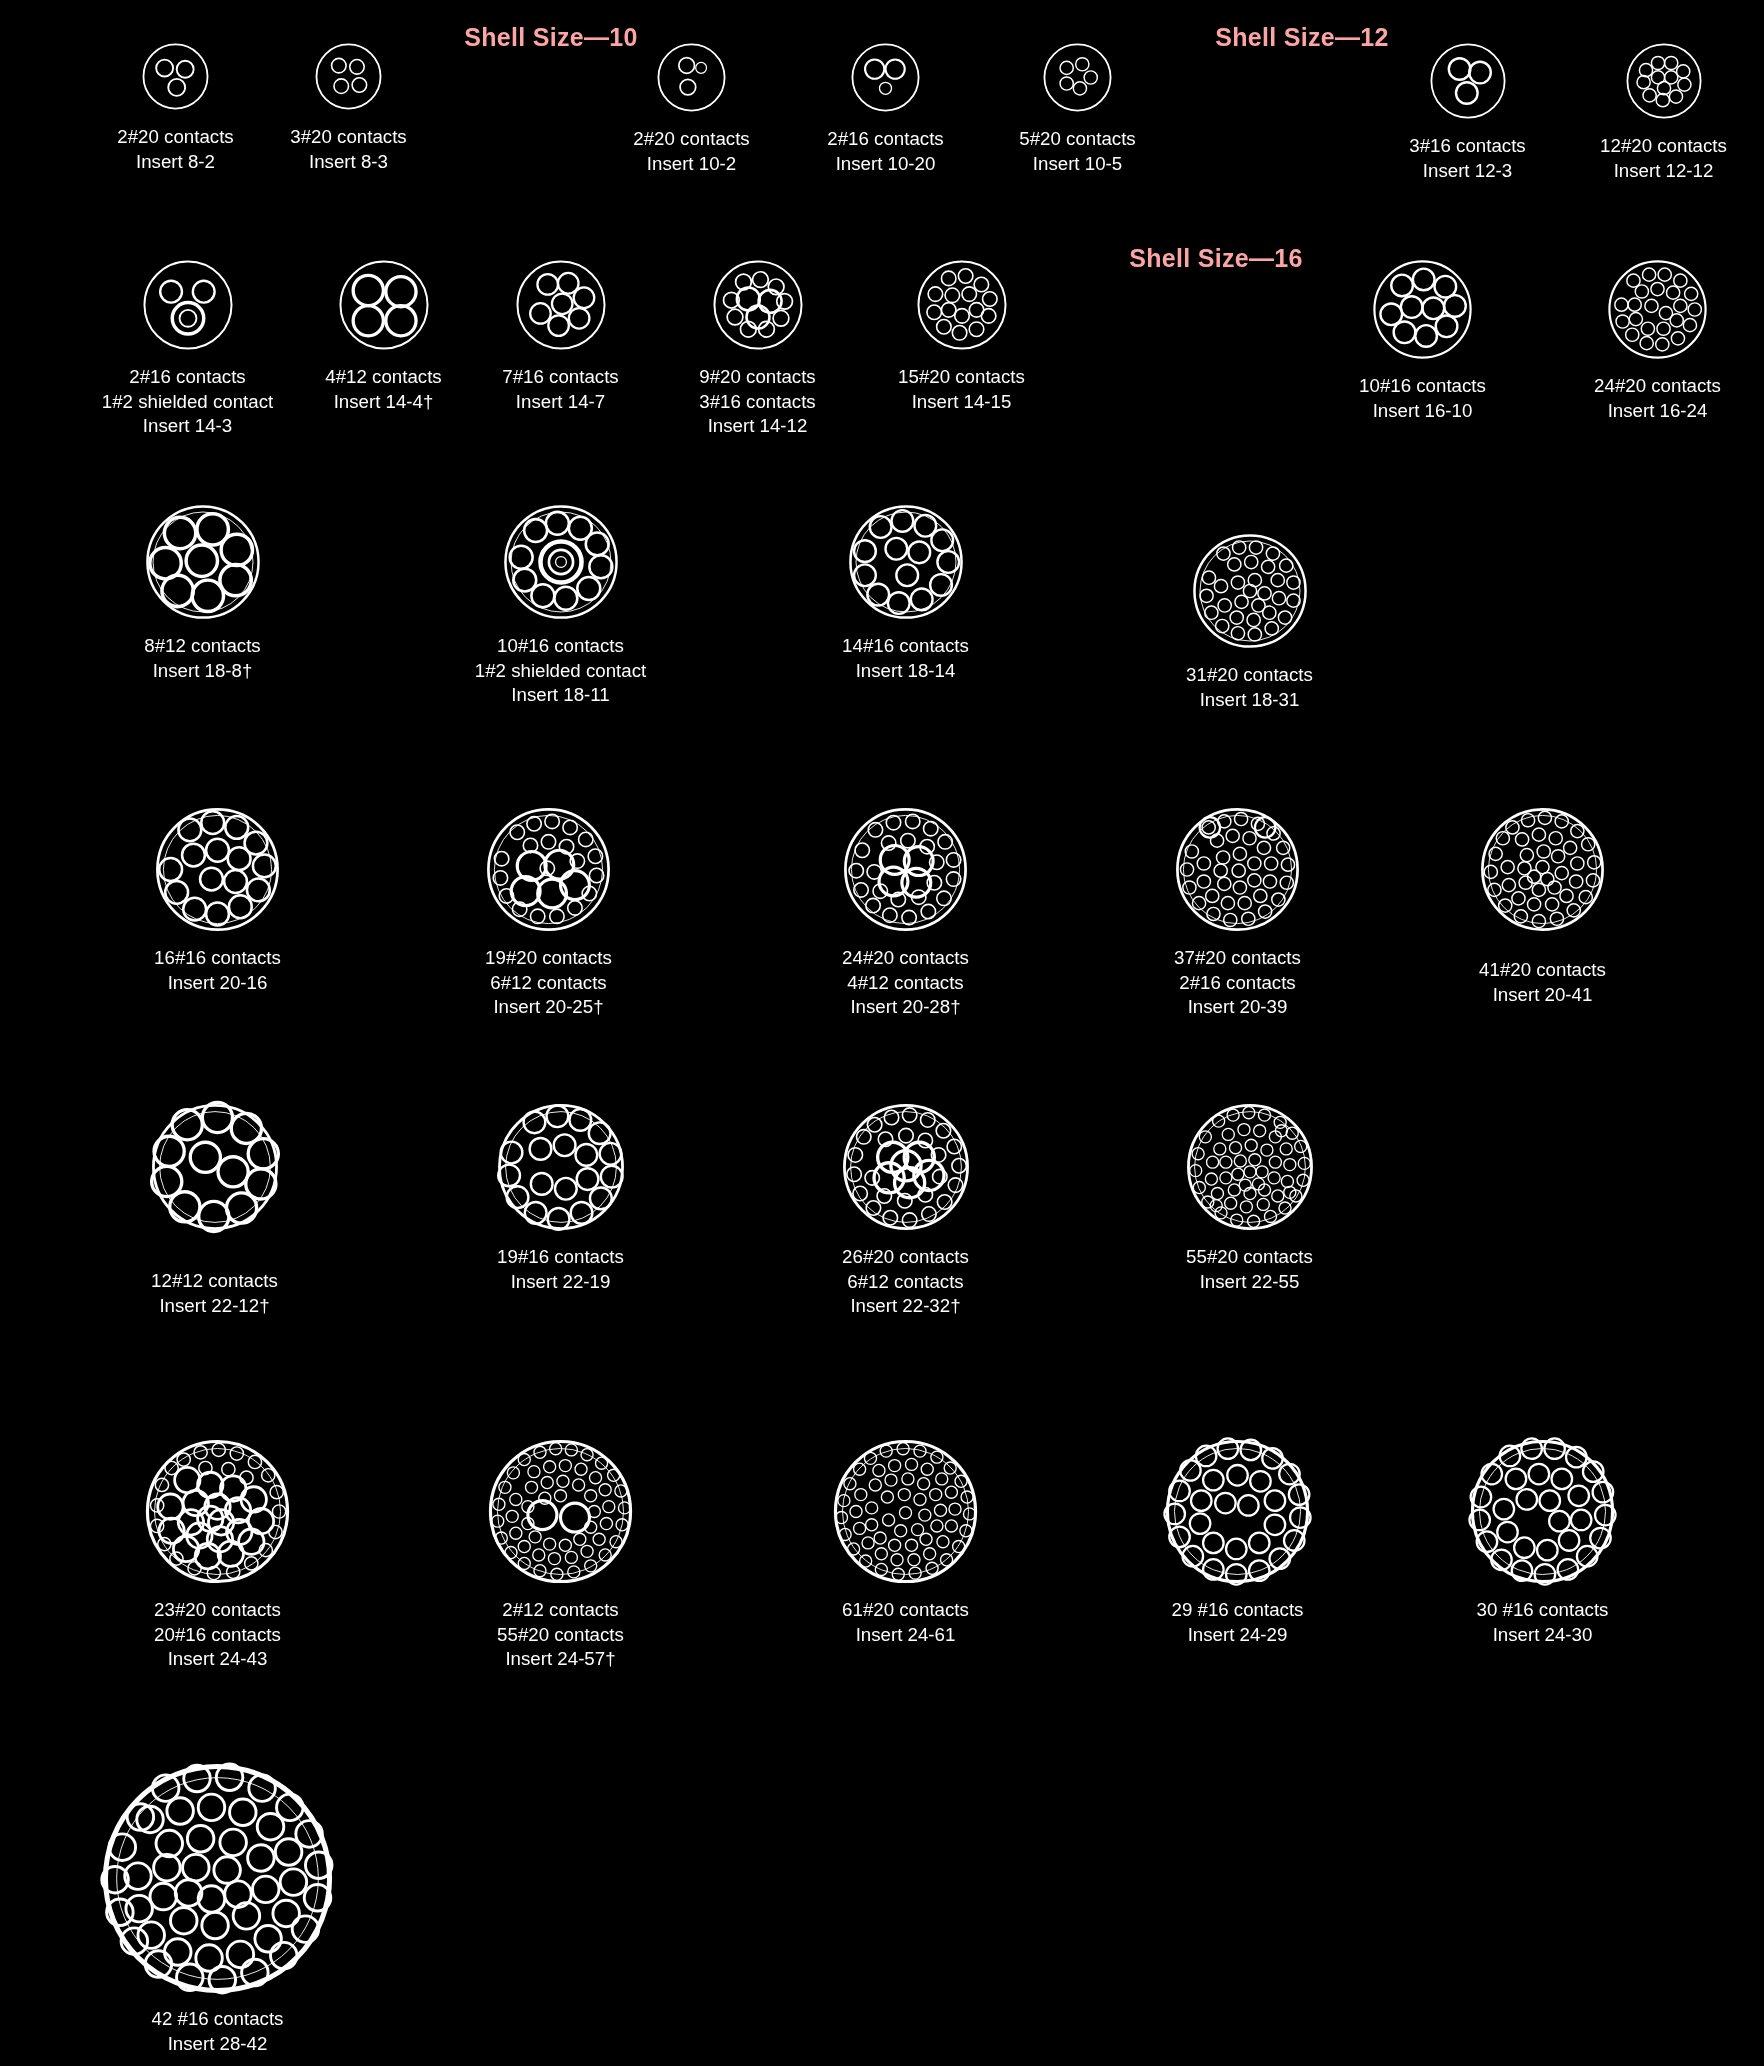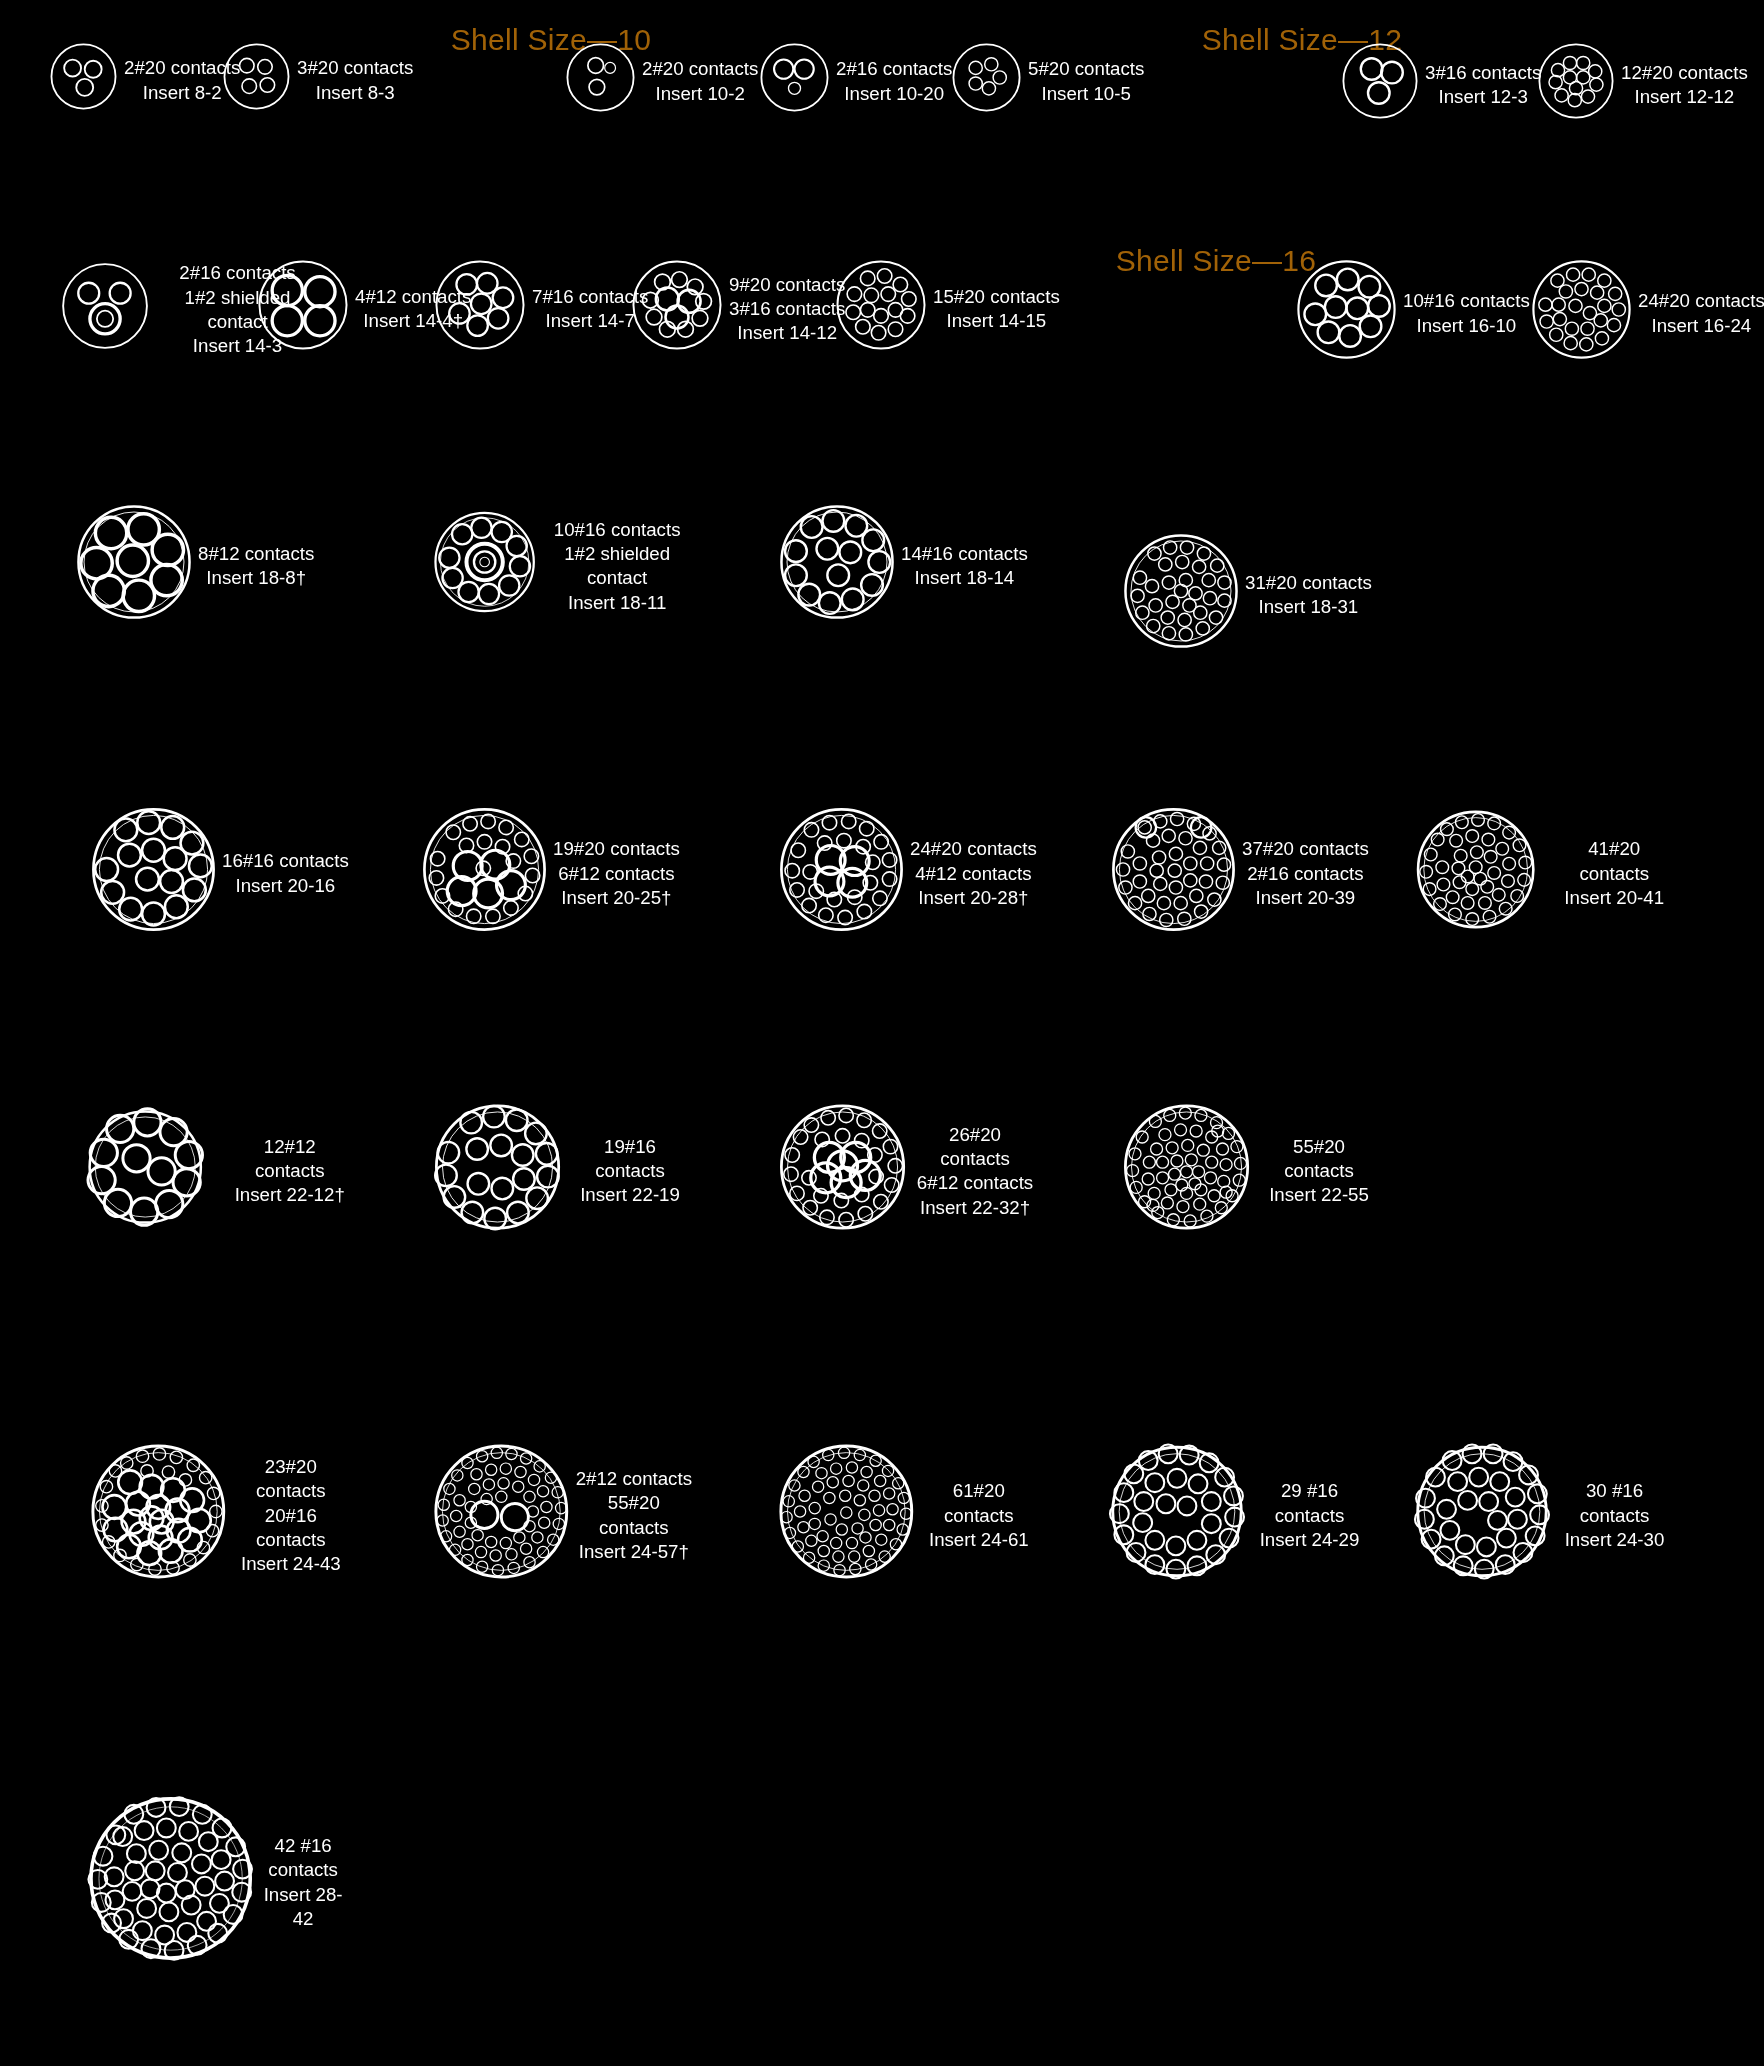--- a/index.html
+++ b/index.html
@@ -7,31 +7,31 @@
     width:1765px;height:2066px;
     font-family:"Liberation Sans", sans-serif;
     color:#fff;
     position:relative;
     overflow:hidden;
   }
   #sheet{position:relative;width:1765px;height:2066px;}
 
   .section-title{
     position:absolute;
-    font-weight:normal;
-    font-size:30px;
+    font-weight:bold;
+    font-size:25px;
     letter-spacing:0.3px;
     white-space:nowrap;
-    color:#a16207;
+    color:#fca5a5;
   }
 
   .insert{
     position:absolute;
     display:flex;
-    flex-direction:row;
+    flex-direction:column;
     align-items:center;
     width:265px;
     margin-left:-132px; 
   }
   .disc{
     position:relative;
     display:block;
   }
   .caption{
     margin-top:8.4px;

